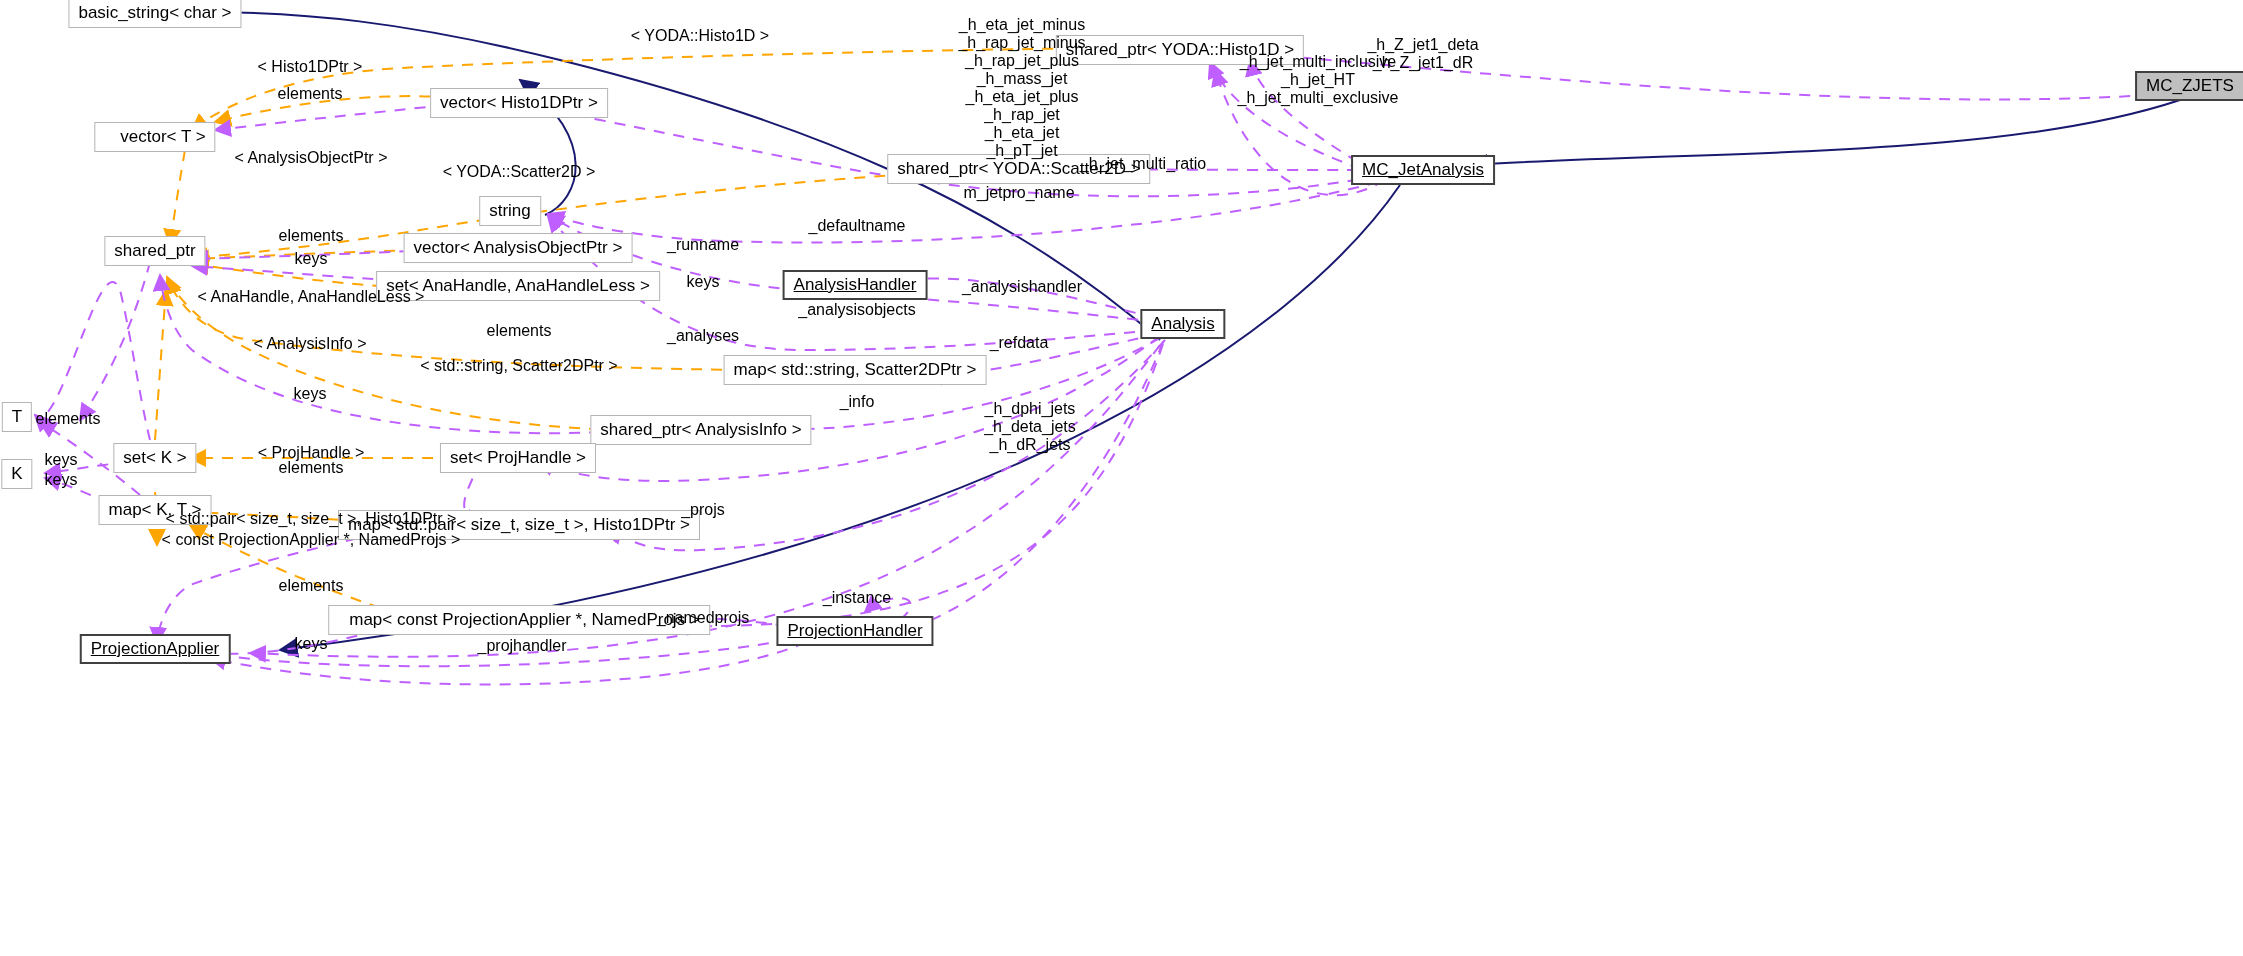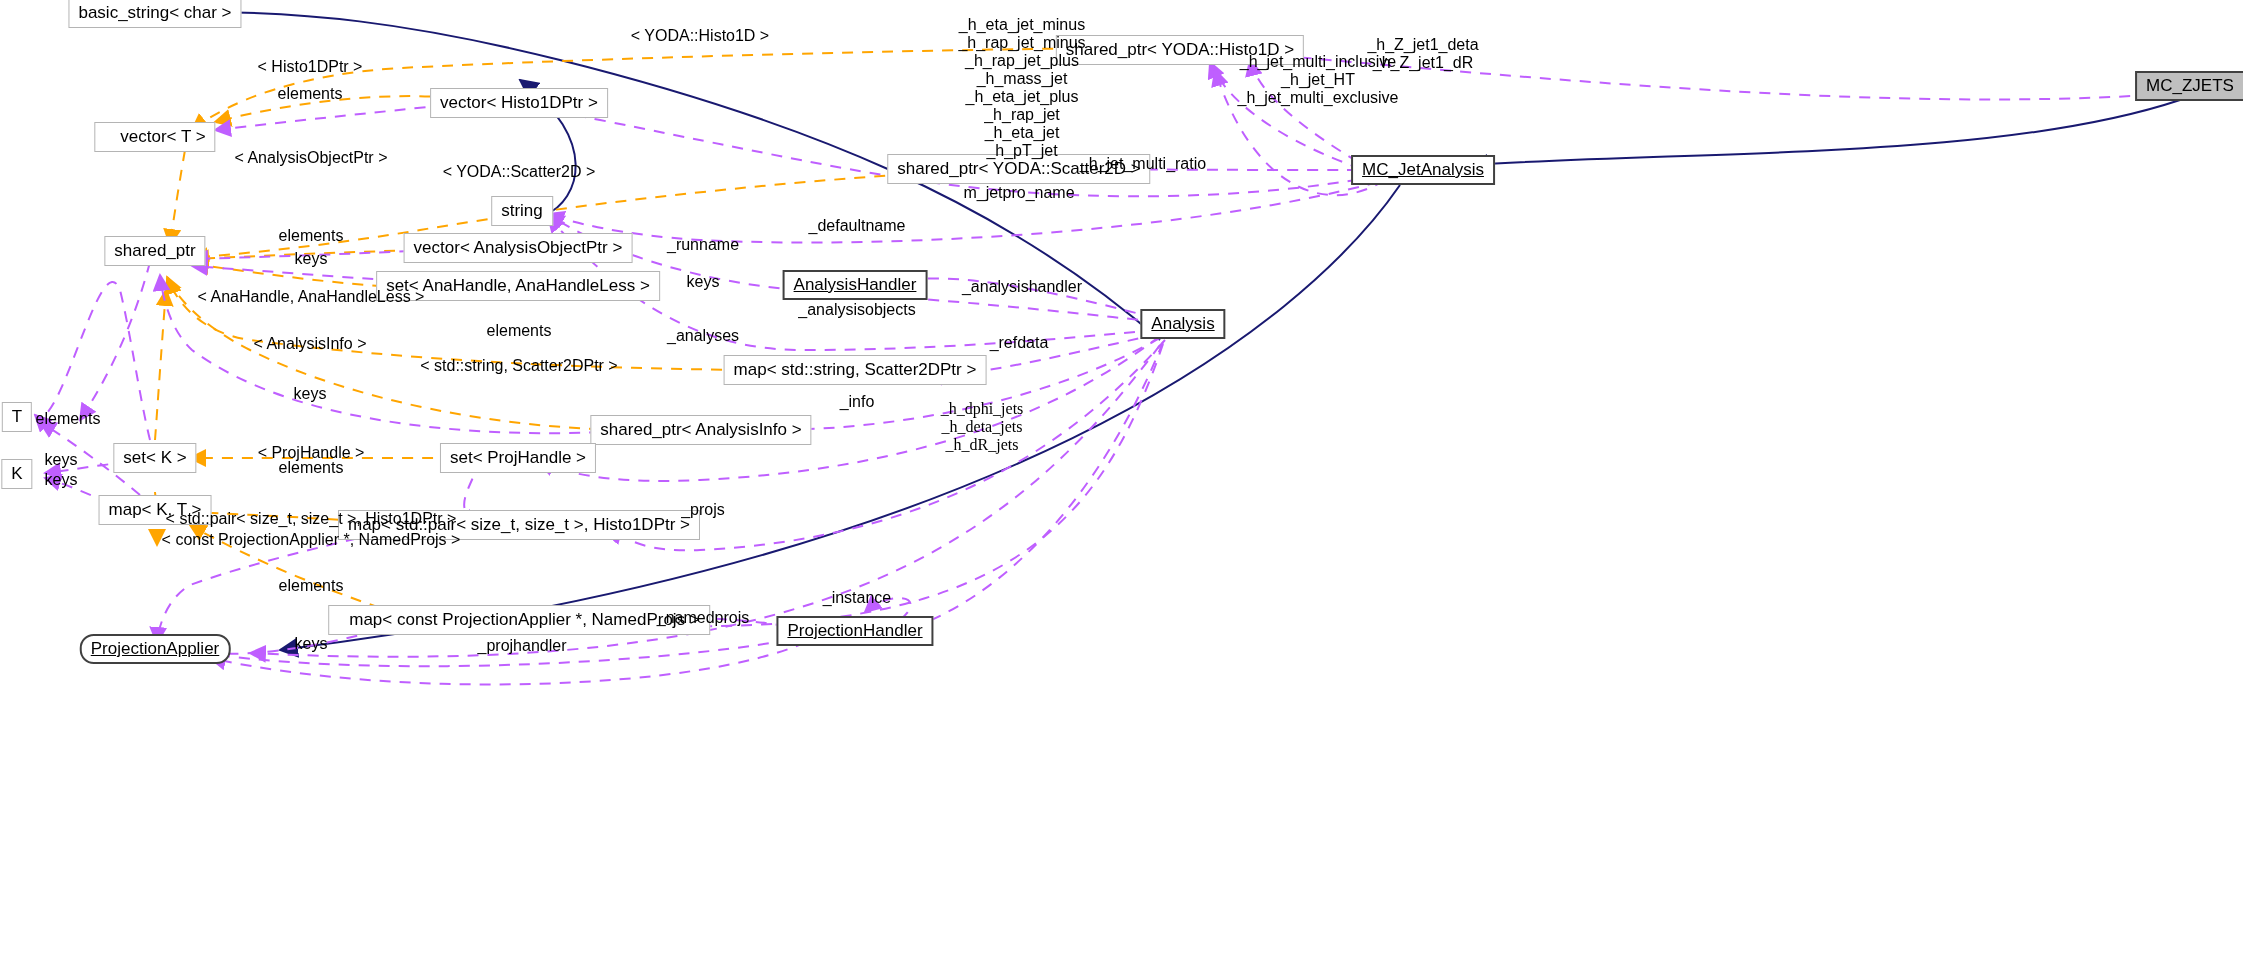--- a/index.html
+++ b/index.html
@@ -140,37 +140,37 @@
   </svg>
 
   <div id="nodes-layer">
       <div class="node" style="left: 155px; top: 13px;">basic_string&lt; char &gt;</div>
       <div class="node" style="left: 519px; top: 103px;">vector&lt; Histo1DPtr &gt;</div>
       <div class="node" style="left: 155px; top: 137px; padding-left: 25px;">vector&lt; T &gt;</div>
       <div class="node" style="left: 1180px; top: 50px;">shared_ptr&lt; YODA::Histo1D &gt;</div>
       <div class="node highlight" style="left: 2190px; top: 86px;">MC_ZJETS</div>
       <div class="node strong" style="left: 1423px; top: 170px;">MC_JetAnalysis</div>
       <div class="node" style="left: 1019px; top: 169px;">shared_ptr&lt; YODA::Scatter2D &gt;</div>
-      <div class="node" style="left: 522px; top: 211px;">string</div>
+      <div class="node" style="left: 510px; top: 211px;">string</div>
       <div class="node" style="left: 518px; top: 248px;">vector&lt; AnalysisObjectPtr &gt;</div>
       <div class="node" style="left: 155px; top: 251px;">shared_ptr</div>
       <div class="node" style="left: 518px; top: 286px;">set&lt; AnaHandle, AnaHandleLess &gt;</div>
       <div class="node strong" style="left: 855px; top: 285px;">AnalysisHandler</div>
       <div class="node strong" style="left: 1183px; top: 324px;">Analysis</div>
       <div class="node" style="left: 855px; top: 370px;">map&lt; std::string, Scatter2DPtr &gt;</div>
       <div class="node" style="left: 17px; top: 417px;">T</div>
       <div class="node" style="left: 701px; top: 430px;">shared_ptr&lt; AnalysisInfo &gt;</div>
       <div class="node" style="left: 17px; top: 474px;">K</div>
       <div class="node" style="left: 155px; top: 458px;">set&lt; K &gt;</div>
       <div class="node" style="left: 518px; top: 458px;">set&lt; ProjHandle &gt;</div>
       <div class="node" style="left: 155px; top: 510px;">map&lt; K, T &gt;</div>
       <div class="node" style="left: 519px; top: 525px;">map&lt; std::pair&lt; size_t, size_t &gt;, Histo1DPtr &gt;</div>
       <div class="node" style="left: 519px; top: 620px; padding-left: 20px;">map&lt; const ProjectionApplier *, NamedProjs &gt;</div>
       <div class="node strong" style="left: 855px; top: 631px;">ProjectionHandler</div>
-      <div class="node strong" style="left: 155px; top: 649px; border-radius: 14px;">ProjectionApplier</div>
+      <div class="node strong" style="left: 155px; top: 649px;">ProjectionApplier</div>
     </div>
   <div id="labels-layer">
       <div class="edge-label" style="left: 700px; top: 36px;">&lt; YODA::Histo1D &gt;</div>
       <div class="edge-label" style="left: 310px; top: 67px;">&lt; Histo1DPtr &gt;</div>
       <div class="edge-label" style="left: 1022px; top: 88px;">_h_eta_jet_minus
 _h_rap_jet_minus
 _h_rap_jet_plus
 _h_mass_jet
 _h_eta_jet_plus
 _h_rap_jet
@@ -195,21 +195,21 @@
       <div class="edge-label" style="left: 1022px; top: 287px;">_analysishandler</div>
       <div class="edge-label" style="left: 857px; top: 310px;">_analysisobjects</div>
       <div class="edge-label" style="left: 519px; top: 331px;">elements</div>
       <div class="edge-label" style="left: 703px; top: 336px;">_analyses</div>
       <div class="edge-label" style="left: 1019px; top: 343px;">_refdata</div>
       <div class="edge-label" style="left: 310px; top: 344px;">&lt; AnalysisInfo &gt;</div>
       <div class="edge-label" style="left: 519px; top: 366px;">&lt; std::string, Scatter2DPtr &gt;</div>
       <div class="edge-label" style="left: 857px; top: 402px;">_info</div>
       <div class="edge-label" style="left: 310px; top: 394px;">keys</div>
       <div class="edge-label" style="left: 68px; top: 419px;">elements</div>
-      <div class="edge-label" style="left: 982px; top: 427px; font-family: Liberation Serif, serif;">_h_dphi_jets
+      <div class="edge-label" style="left: 1030px; top: 427px;">_h_dphi_jets
 _h_deta_jets
 _h_dR_jets</div>
       <div class="edge-label" style="left: 61px; top: 460px;">keys</div>
       <div class="edge-label" style="left: 311px; top: 453px;">&lt; ProjHandle &gt;</div>
       <div class="edge-label" style="left: 311px; top: 468px;">elements</div>
       <div class="edge-label" style="left: 61px; top: 480px;">keys</div>
       <div class="edge-label" style="left: 703px; top: 510px;">_projs</div>
       <div class="edge-label" style="left: 311px; top: 519px;">&lt; std::pair&lt; size_t, size_t &gt;, Histo1DPtr &gt;</div>
       <div class="edge-label" style="left: 311px; top: 540px;">&lt; const ProjectionApplier *, NamedProjs &gt;</div>
       <div class="edge-label" style="left: 311px; top: 586px;">elements</div>

